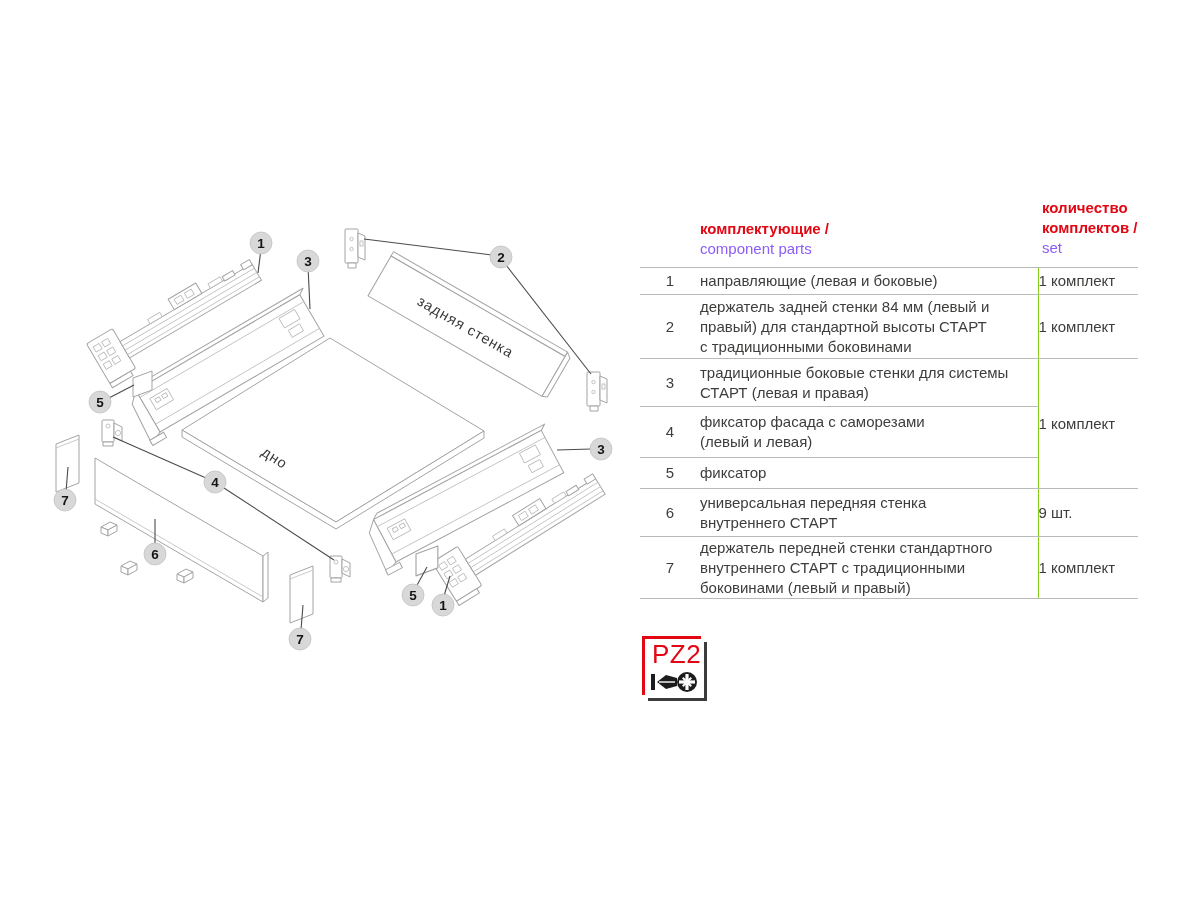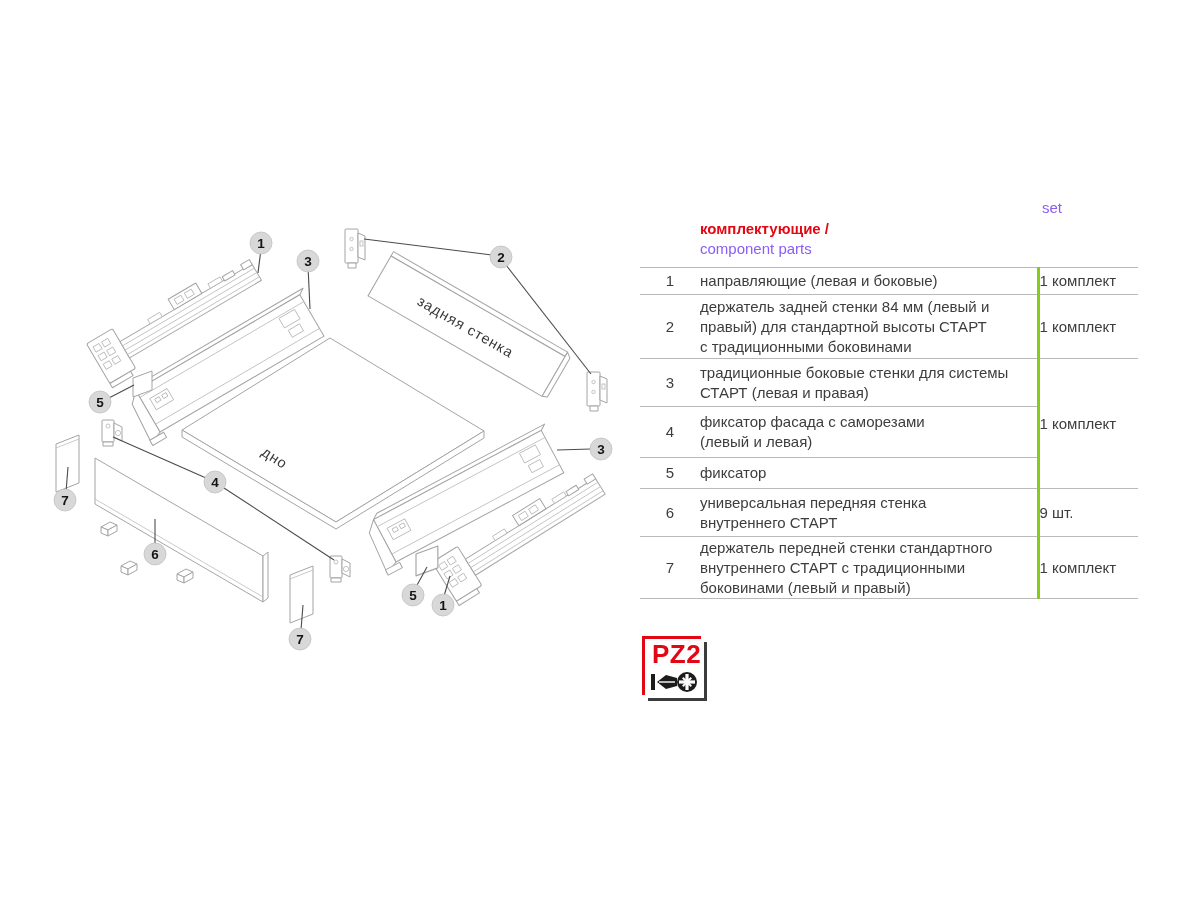--- a/index.html
+++ b/index.html
@@ -17,30 +17,30 @@
   
   .th-left{position:absolute;left:700px;top:219px;}
   .th-right{position:absolute;left:1042px;top:198px;width:112px;}
   .hdr-ru{color:#e30613;font-weight:bold;font-size:15px;line-height:20px;}
   .hdr-en{color:#8b5cf6;font-size:15px;line-height:20px;}
   table.parts{position:absolute;left:640px;top:267px;width:498px;border-collapse:collapse;table-layout:fixed;}
   table.parts td{border-top:1px solid #b9b9b9;border-bottom:1px solid #b9b9b9;
                  color:#3d3d3c;font-size:15px;line-height:20px;vertical-align:middle;padding:0;}
   td.n{text-align:center;font-size:15.5px;}
   td.t{padding:3px 6px 3px 3px;white-space:pre-line;}
-  td.q{border-left:3px solid #84cc16;padding-left:10px;}
+  td.q{border-left:1px solid #84cc16;padding-left:10px;}
   tr.r1{height:27px;}tr.r2{height:64px;}tr.r3{height:48px;}tr.r4{height:51px;}
   tr.r5{height:31px;}tr.r6{height:48px;}tr.r7{height:62px;}
   
   .pz2{position:absolute;left:642px;top:636px;width:66px;height:66px;}
   .pz-red{position:absolute;left:0;top:0;width:56px;height:56px;
           border-left:3px solid #e30613;border-top:3px solid #e30613;}
   .pz-dark{position:absolute;left:6px;top:6px;width:56px;height:56px;
            border-right:3px solid #3c3c3b;border-bottom:3px solid #3c3c3b;}
-  .pz-label{position:absolute;left:10px;top:3px;color:#e30613;font-weight:bold;
+  .pz-label{position:absolute;left:10px;top:3px;color:#e30613;font-weight:normal;
             font-size:26px;letter-spacing:0.5px;}
   .pz-icon{position:absolute;left:8px;top:33px;}
 </style>
 </head>
 <body>
 
 <div class="canvas">
 
   <svg class="diagram" width="680" height="680" viewBox="0 0 680 680">
     <defs>
@@ -208,20 +208,21 @@
       <circle cx="601" cy="449" r="11" class="co-circle"></circle>
       <text x="601" y="454" class="co-num">3</text>
     </g>
   </svg>
 
   <div class="th-left">
     <div class="hdr-ru">комплектующие /</div>
     <div class="hdr-en">component parts</div>
   </div>
   <div class="th-right">
+    <div class="hdr-ru">количество комплектов /</div>
     <div class="hdr-en">set</div>
   </div>
 
   <table class="parts">
     <colgroup>
         <col style="width:60px">
         <col style="width:338px">
         <col style="width:100px">
       </colgroup>
     <tbody>

